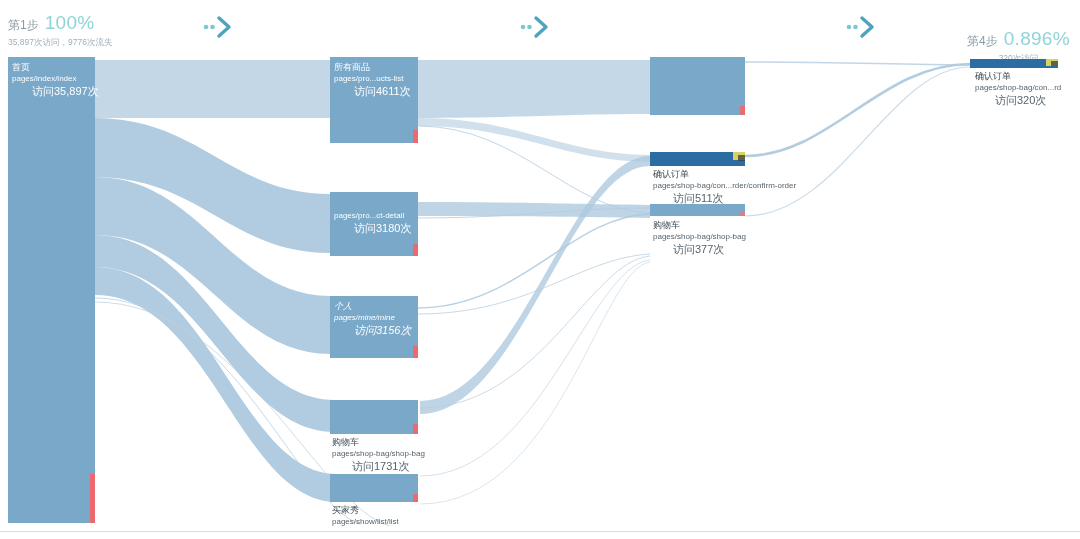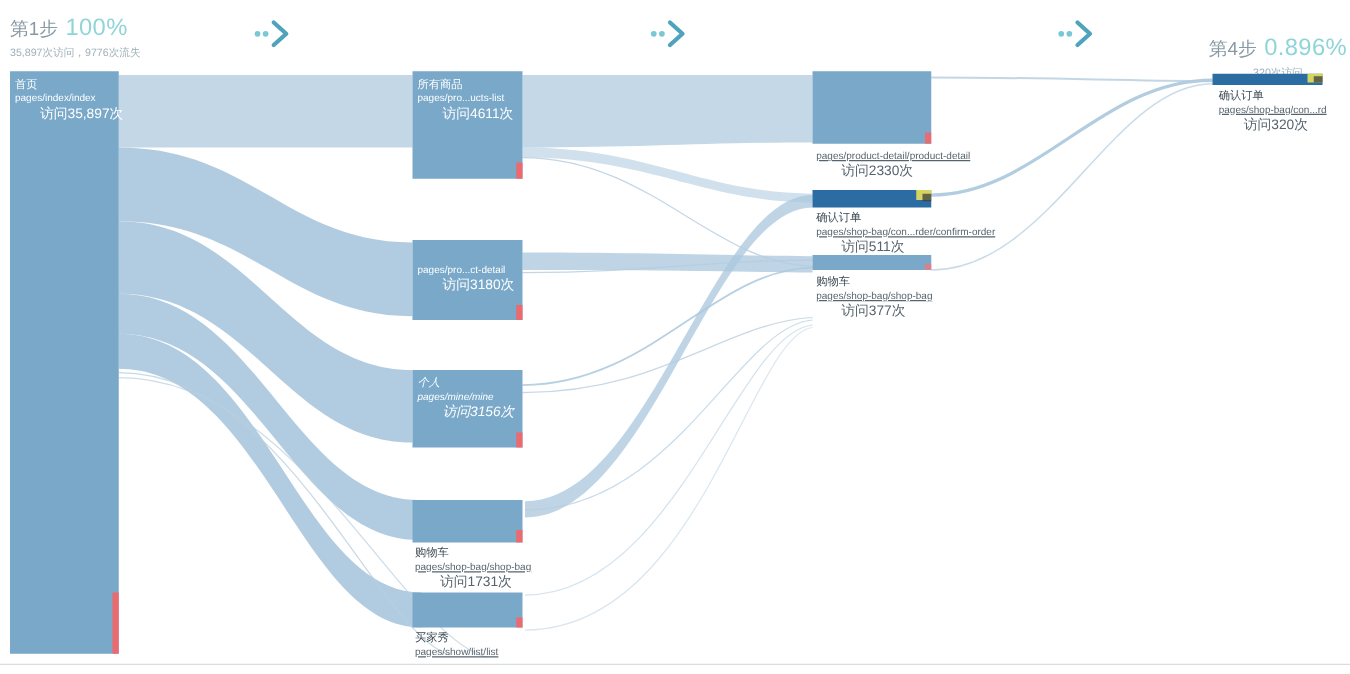--- a/index.html
+++ b/index.html
@@ -19,21 +19,21 @@
   .steps-bar {
     position: absolute; left: 0; top: 0;
     width: 1080px; height: 56px;
   }
   .step {
     position: absolute;
     white-space: nowrap;
   }
   .step-head { display: flex; align-items: baseline; gap: 6px; }
   .step-index {
-    font-size: 15px;
+    font-size: 12px;
     color: #8a9aa5;
     letter-spacing: 0px;
   }
   .step-pct {
     font-size: 19px;
     color: #8fd4d9;
     font-weight: 400;
     letter-spacing: 0.3px;
   }
   .step-sub {
@@ -64,21 +64,21 @@
   }
   .nl-title { font-size: 9px; }
   .nl-path  { font-size: 8px; }
   .nl-visits{ font-size: 11px; margin-left: 20px; }
 
   .label-inside .nl-title,
   .label-inside .nl-path,
   .label-inside .nl-visits { color: #ffffff; }
 
   .label-outside .nl-title  { color: #3c4a54; }
-  .label-outside .nl-path   { color: #56646e; text-decoration: underline; }
+  .label-outside .nl-path   { color: #56646e; }
   .label-outside .nl-visits { color: #56646e; }
 
   .bottom-rule {
     position: absolute;
     left: 0; top: 531px;
     width: 1080px; height: 1px;
     background: #d8dde0;
   }
 </style>
 </head>
@@ -238,24 +238,20 @@
       <div class="nl-title">购物车</div>
       <div class="nl-path">pages/shop-bag/shop-bag</div>
       <div class="nl-visits">访问1731次</div>
     </div>
 
     <div class="node-label label-outside" style="left:332px; top:449px;">
       <div class="nl-title">买家秀</div>
       <div class="nl-path">pages/show/list/list</div>
     </div>
 
-    <div class="node-label label-outside" style="left:653px; top:64px;">
-      <div class="nl-path">pages/product-detail/product-detail</div>
-      <div class="nl-visits">访问2330次</div>
-    </div>
 
     <div class="node-label label-outside" style="left:653px; top:113px;">
       <div class="nl-title">确认订单</div>
       <div class="nl-path">pages/shop-bag/con...rder/confirm-order</div>
       <div class="nl-visits">访问511次</div>
     </div>
 
     <div class="node-label label-outside" style="left:653px; top:164px;">
       <div class="nl-title">购物车</div>
       <div class="nl-path">pages/shop-bag/shop-bag</div>

